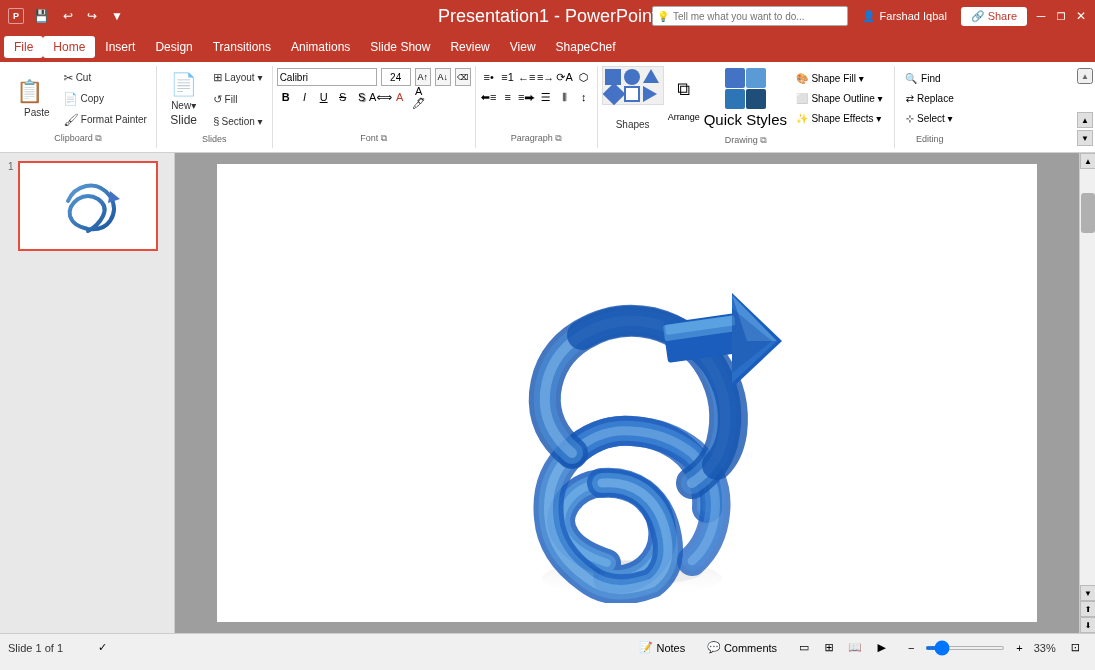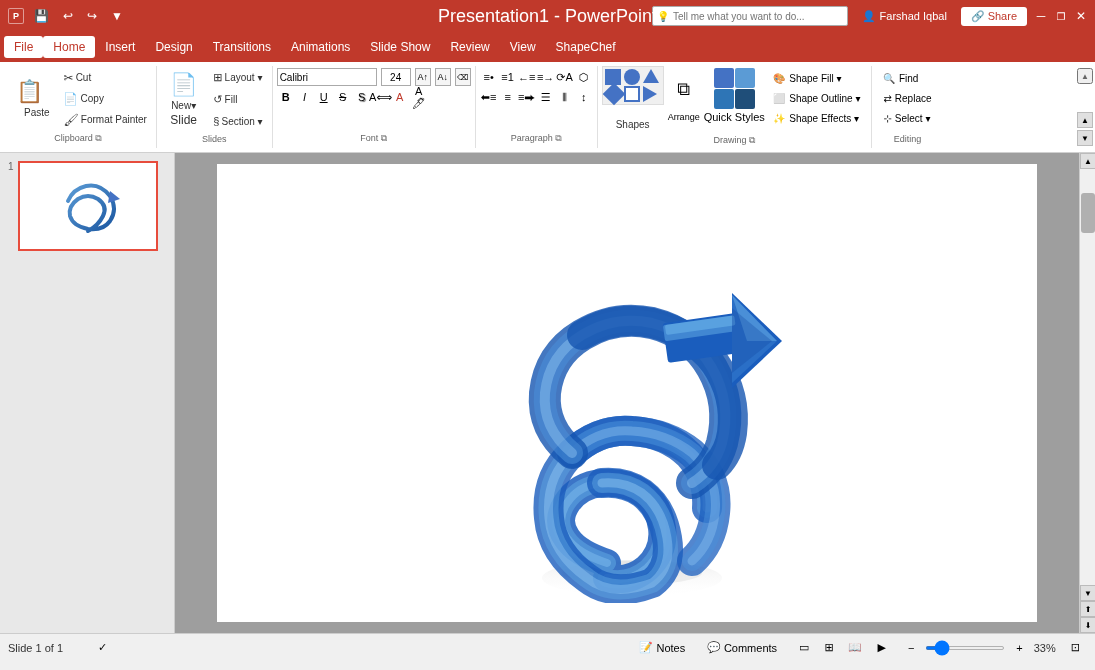--- a/index.html
+++ b/index.html
@@ -398,21 +398,21 @@
           <span style="font-size:9px;">Arrange</span>
         </div>
 
         <div style="display:flex;flex-direction:column;align-items:center;">
           <div style="display:grid;grid-template-columns:repeat(2,20px);gap:1px;padding:2px;">
             <div style="width:20px;height:20px;background:#4472c4;border-radius:2px;"></div>
             <div style="width:20px;height:20px;background:#5b9bd5;border-radius:2px;"></div>
             <div style="width:20px;height:20px;background:#2e75b6;border-radius:2px;"></div>
             <div style="width:20px;height:20px;background:#1f4e79;border-radius:2px;"></div>
           </div>
-          <span style="font-size:11px;">Quick Styles</span>
+          <span style="font-size:15px;">Quick Styles</span>
         </div>
 
         <div style="display:flex;flex-direction:column;gap:3px;justify-content:center;padding-top:4px;">
           <button class="right-panel-btn">
             <span>🎨</span>
             <span>Shape Fill ▾</span>
           </button>
           <button class="right-panel-btn">
             <span>⬜</span>
             <span>Shape Outline ▾</span>

